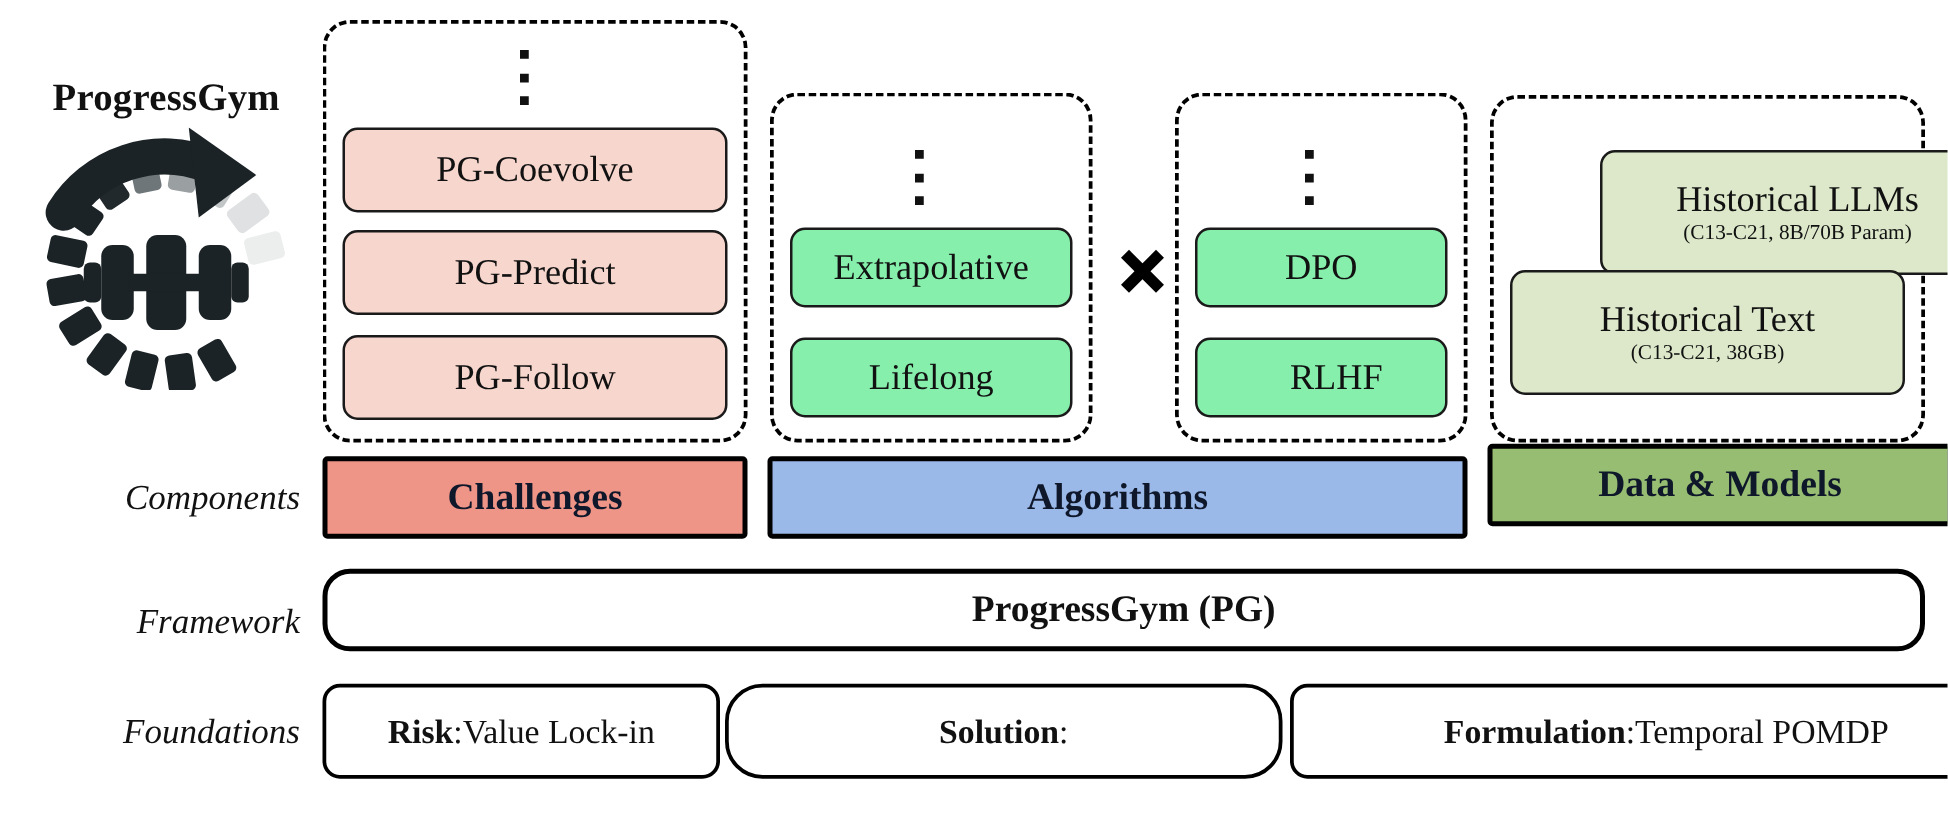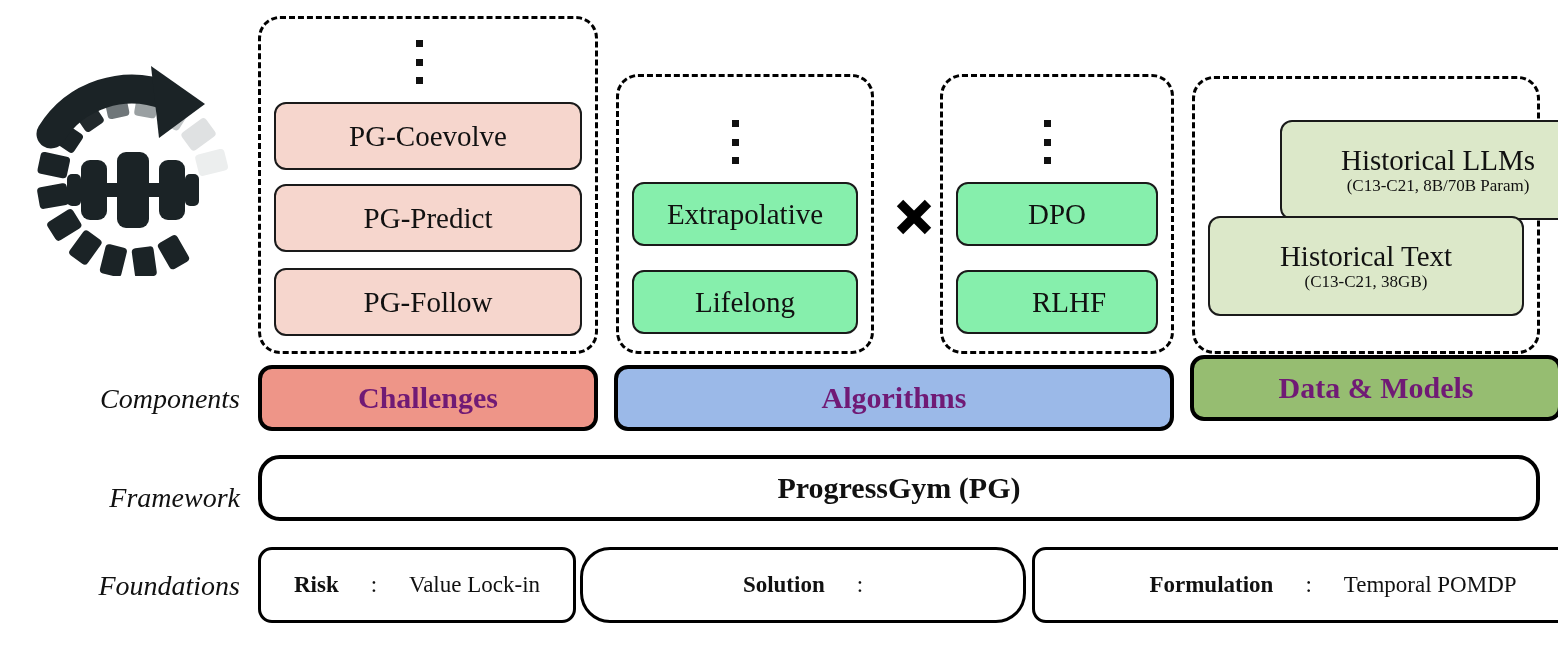--- a/index.html
+++ b/index.html
@@ -84,54 +84,55 @@
   #dots-algo-b   {left:1043px;top:120px;}
 
   
   #mult{
     position:absolute;left:893px;top:196px;width:42px;height:42px;
   }
 
   
   .bar{
     position:absolute;box-sizing:border-box;
-    border:4px solid #000;border-radius:14px;
+    border:4px solid #000;border-radius:4px;
     display:flex;align-items:center;justify-content:center;
-    font-weight:bold;font-size:30px;color:#701a75;
+    font-weight:bold;font-size:30px;color:#0f172a;
   }
   #bar-challenges{left:258px;top:365px;width:340px;height:66px;background:#EE9588;}
   #bar-algorithms{left:614px;top:365px;width:560px;height:66px;background:#9BB9E8;}
   #bar-data      {left:1190px;top:355px;width:372px;height:66px;background:#96BD71;}
 
   
   #bar-framework{
     position:absolute;left:258px;top:455px;width:1282px;height:66px;
     box-sizing:border-box;border:4px solid #000;border-radius:22px;
     background:#fff;display:flex;align-items:center;justify-content:center;
     font-weight:bold;font-size:30px;color:#111;
   }
 
   
   .found{
     position:absolute;box-sizing:border-box;height:76px;
     border:3px solid #000;border-radius:14px;background:#fff;
     display:flex;align-items:center;justify-content:center;
-    font-size:23px;color:#111;white-space:nowrap;gap:32px;
+    font-size:27px;color:#111;white-space:nowrap;
   }
   .found b{font-weight:bold;}
   #f-risk      {left:258px;top:547px;width:318px;}
   #f-solution  {left:580px;top:547px;width:446px;border-radius:30px;}
   #f-formula   {left:1032px;top:547px;width:602px;}
 </style>
 </head>
 <body>
 
 <div class="stage">
 
   <div id="brand">
+    <div id="brand-title">ProgressGym</div>
     <div id="brand-logo">
       <svg width="196" height="210" viewBox="0 0 196 210" aria-hidden="true">
         <g transform="translate(98,116)">
 
           <g stroke-linecap="butt">
 
             <g id="ring">
               <g transform="rotate(150)">
                   <rect x="-11" y="-96" width="22" height="30" rx="4" fill="#1b2326"></rect>
                 </g>

